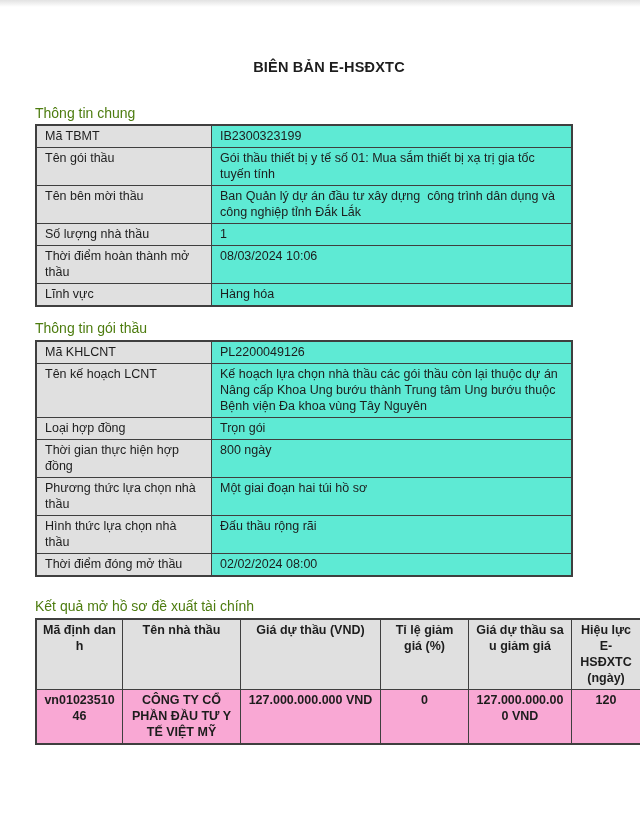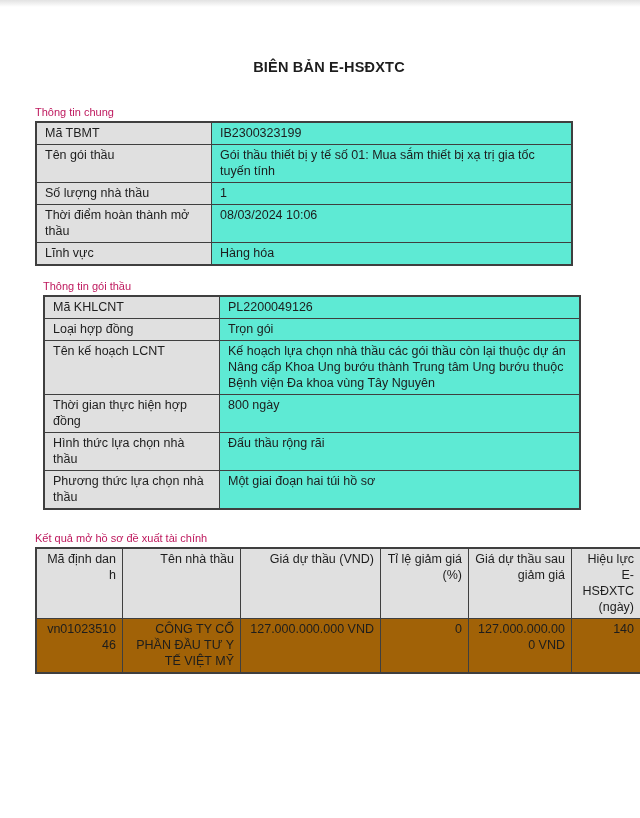--- a/index.html
+++ b/index.html
@@ -29,26 +29,26 @@
   }
   .doc-title {
     margin-top: 58px;
     width: 588px;
     text-align: center;
     font-weight: bold;
     font-size: 14.5px;
     letter-spacing: 0.2px;
   }
   .section-heading {
-    font-size: 11px;
-    color: #be185d;
+    font-size: 14px;
+    color: #4d7c0f;
     margin-bottom: 2px;
   }
   .sec-general  { margin-top: 28px; }
-  .sec-package  { margin-top: 13px; margin-left: 8px; }
+  .sec-package  { margin-top: 13px; }
   .sec-results  { margin-top: 21px; }
 
   table {
     border-collapse: collapse;
     table-layout: fixed;
   }
   table.kv { width: 538px; }
   table.results { width: 526px; }
   table, th, td { border: 1px solid #3f3f3f; }
   table { border-width: 2px; }
@@ -62,27 +62,27 @@
     background: #e0e0e0;
   }
   .kv td.value {
     background: #5eead4;
     white-space: pre-wrap;
   }
 
   .results th, .results td {
     padding: 2px 6px 3px 6px;
     vertical-align: top;
-    text-align: right;
-    font-weight: normal;
+    text-align: center;
+    font-weight: bold;
     overflow-wrap: anywhere;
     word-break: break-word;
   }
   .results th { background: #e0e0e0; }
-  .results td { background: #a16207; }
+  .results td { background: #f9a8d4; }
   .results .c-id    { width: 73px;  word-break: break-all; }
   .results .c-name  { width: 105px; margin-top: 16px; }
   .results .c-bid   { width: 127px; }
   .results .c-disc  { width: 75px; margin-left: 36px;  }
   .results .c-after { width: 90px;  word-break: break-all; }
   .results .c-valid { width: 56px;  }
 </style>
 </head>
 <body>
 
@@ -98,20 +98,24 @@
       <tbody>
         <tr>
           <td class="label">Mã TBMT</td>
           <td class="value">IB2300323199</td>
         </tr>
         <tr>
           <td class="label">Tên gói thầu</td>
           <td class="value">Gói thầu thiết bị y tế số 01: Mua sắm thiết bị xạ trị gia tốc tuyến tính</td>
         </tr>
         <tr>
+          <td class="label">Tên bên mời thầu</td>
+          <td class="value">Ban Quản lý dự án đầu tư xây dựng  công trình dân dụng và công nghiệp tỉnh Đắk Lắk</td>
+        </tr>
+        <tr>
           <td class="label">Số lượng nhà thầu</td>
           <td class="value">1</td>
         </tr>
         <tr>
           <td class="label">Thời điểm hoàn thành mở thầu</td>
           <td class="value">08/03/2024 10:06</td>
         </tr>
         <tr>
           <td class="label">Lĩnh vực</td>
           <td class="value">Hàng hóa</td>
@@ -122,38 +126,42 @@
 
   <div class="sec-package">
     <div class="section-heading">Thông tin gói thầu</div>
     <table class="kv">
       <tbody>
         <tr>
           <td class="label">Mã KHLCNT</td>
           <td class="value">PL2200049126</td>
         </tr>
         <tr>
+          <td class="label">Tên kế hoạch LCNT</td>
+          <td class="value">Kế hoạch lựa chọn nhà thầu các gói thầu còn lại thuộc dự án Nâng cấp Khoa Ung bướu thành Trung tâm Ung bướu thuộc Bệnh viện Đa khoa vùng Tây Nguyên</td>
+        </tr>
+        <tr>
           <td class="label">Loại hợp đồng</td>
           <td class="value">Trọn gói</td>
-        </tr>
-        <tr>
-          <td class="label">Tên kế hoạch LCNT</td>
-          <td class="value">Kế hoạch lựa chọn nhà thầu các gói thầu còn lại thuộc dự án Nâng cấp Khoa Ung bướu thành Trung tâm Ung bướu thuộc Bệnh viện Đa khoa vùng Tây Nguyên</td>
         </tr>
         <tr>
           <td class="label">Thời gian thực hiện hợp đồng</td>
           <td class="value">800 ngày</td>
         </tr>
         <tr>
+          <td class="label">Phương thức lựa chọn nhà thầu</td>
+          <td class="value">Một giai đoạn hai túi hồ sơ</td>
+        </tr>
+        <tr>
           <td class="label">Hình thức lựa chọn nhà thầu</td>
           <td class="value">Đấu thầu rộng rãi</td>
         </tr>
         <tr>
-          <td class="label">Phương thức lựa chọn nhà thầu</td>
-          <td class="value">Một giai đoạn hai túi hồ sơ</td>
+          <td class="label">Thời điểm đóng mở thầu</td>
+          <td class="value">02/02/2024 08:00</td>
         </tr>
       </tbody>
     </table>
   </div>
 
   <div class="sec-results">
     <div class="section-heading">Kết quả mở hồ sơ đề xuất tài chính</div>
     <table class="results">
       <thead>
         <tr>
@@ -165,19 +173,19 @@
           <th class="c-valid">Hiệu lực E-HSĐXTC (ngày)</th>
         </tr>
       </thead>
       <tbody>
         <tr>
           <td class="c-id">vn0102351046</td>
           <td class="c-name">CÔNG TY CỔ PHẦN ĐẦU TƯ Y TẾ VIỆT MỸ</td>
           <td class="c-bid">127.000.000.000 VND</td>
           <td class="c-disc">0</td>
           <td class="c-after">127.000.000.000 VND</td>
-          <td class="c-valid">140</td>
+          <td class="c-valid">120</td>
         </tr>
       </tbody>
     </table>
   </div>
 
 </div>
 
 </body></html>

